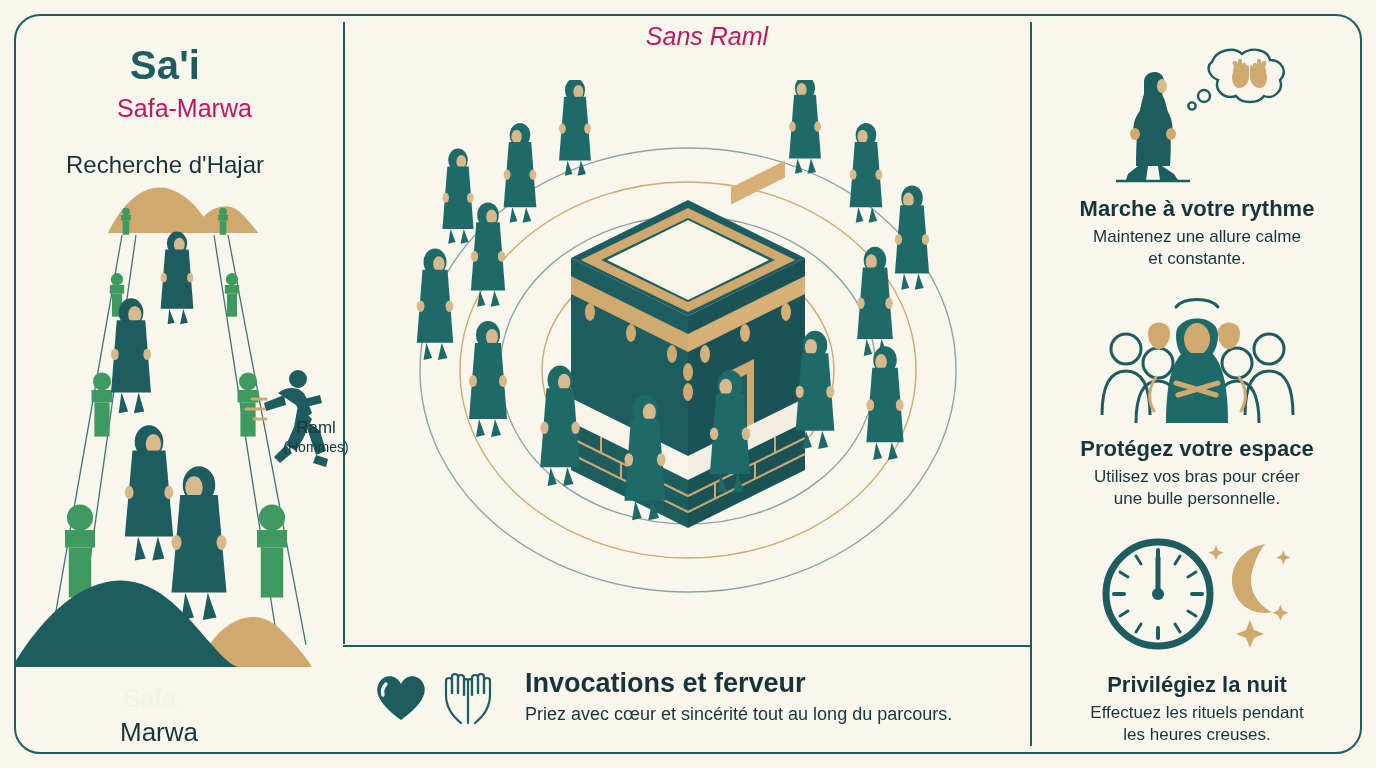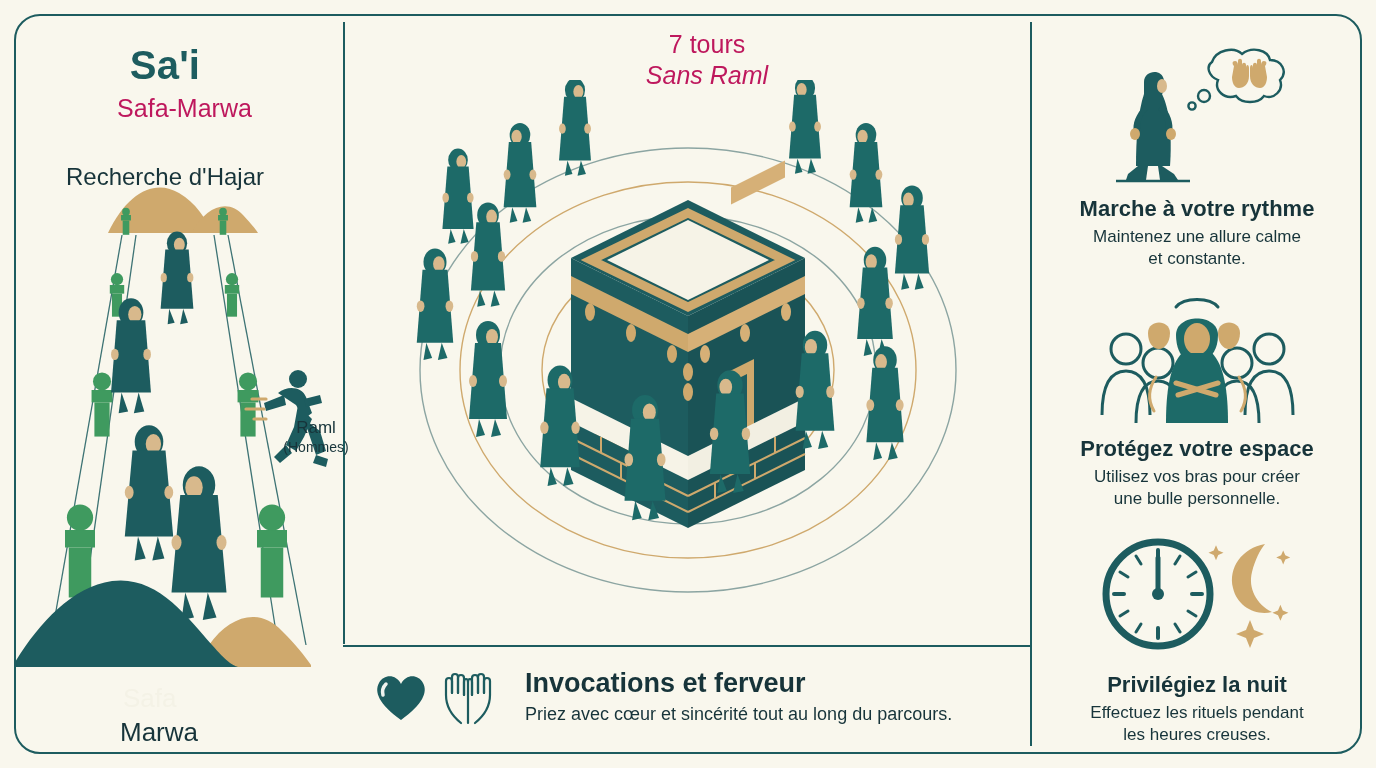--- a/index.html
+++ b/index.html
@@ -43,21 +43,21 @@
     font-size: 25px; color: #be185d; text-align: center; padding-left: 39px;
   }
 
   
   .sai {
     position: absolute; left: 16px; top: 20px;
     width: 298px; height: 728px;
   }
   .sai-title { margin-top: 23px; }
   .sai-subtitle { margin-top: 6px; }
-  .sai-quest { margin-top: 40px; font-size: 24px; color: #17343a; text-align: center; }
+  .sai-quest { margin-top: 28px; font-size: 24px; color: #17343a; text-align: center; }
   .sai-art { position: absolute; left: 0; top: 155px; width: 327px; height: 520px; }
   .sai-labels { position: absolute; left: 0; top: 0; width: 327px; height: 728px; pointer-events: none; }
   .lbl-raml {
     position: absolute; left: 258px; top: 398px;
     font-size: 17px; color: #17343a; text-align: center; width: 84px;
   }
   .lbl-raml small { display: block; font-size: 14px; margin-top: 1px; }
   .lbl-safa {
     position: absolute; left: 107px; top: 663px;
     font-size: 26px; color: #f4f2e6;
@@ -248,21 +248,20 @@
       <div class="lbl-raml">
         <span>Raml</span>
         <small>(Hommes)</small>
       </div>
       <div class="lbl-safa">Safa</div>
       <div class="lbl-marwa">Marwa</div>
     </div>
   </section>
 
   <section class="tawaf">
-    <div class="panel-sub tawaf-l1">7 tours</div>
     <div class="panel-sub tawaf-l2">Sans Raml</div>
 
     <svg class="tawaf-art" viewBox="0 0 685 570">
 
       <g fill="none">
         <ellipse cx="343" cy="290" rx="268" ry="222" stroke="#8ca5a2" stroke-width="1.4"></ellipse>
         <ellipse cx="343" cy="290" rx="228" ry="188" stroke="#cfa96d" stroke-width="1.4"></ellipse>
         <ellipse cx="343" cy="290" rx="188" ry="154" stroke="#8ca5a2" stroke-width="1.4"></ellipse>
         <ellipse cx="343" cy="290" rx="146" ry="120" stroke="#cfa96d" stroke-width="1.4"></ellipse>
         <ellipse cx="343" cy="290" rx="106" ry="86" stroke="#8ca5a2" stroke-width="1.4"></ellipse>

